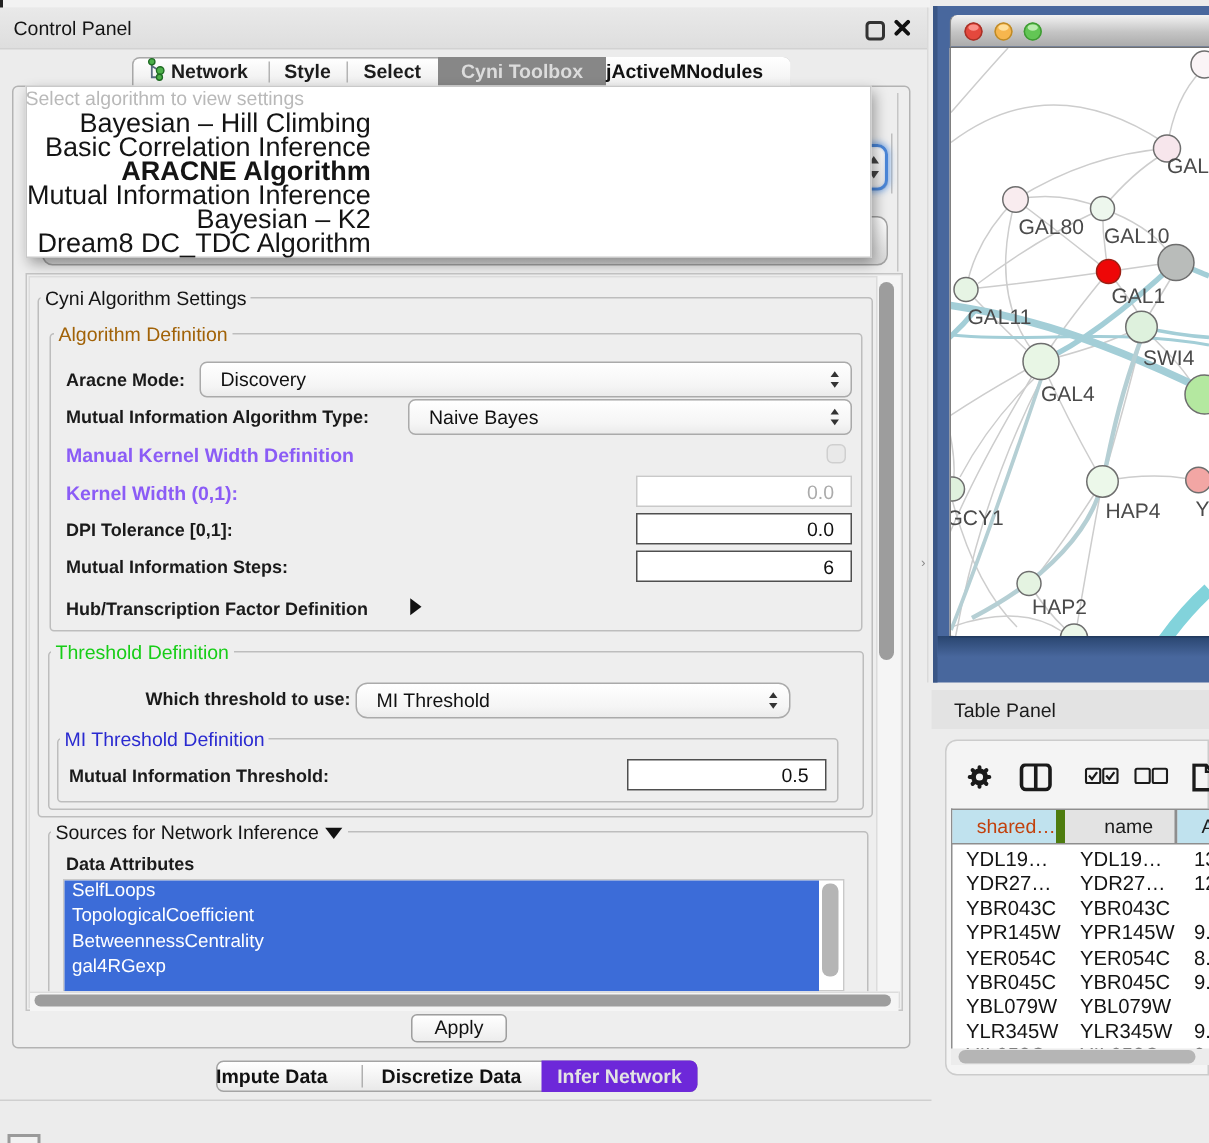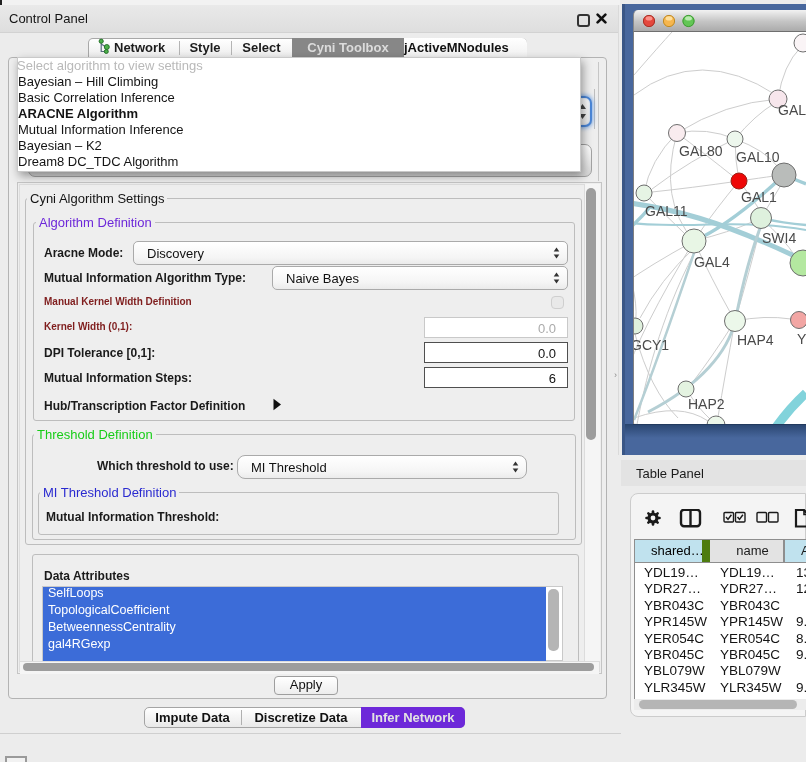--- a/index.html
+++ b/index.html
@@ -1,20 +1,20 @@
 <!DOCTYPE html>
 <html><head>
 <meta charset="utf-8">
 <style>
   html,body{margin:0;padding:0;}
   body{font-family:"Liberation Sans", sans-serif;}
   #root{position:relative;width:806px;height:762px;background:#ececec;overflow:hidden;}
   .ab{position:absolute;}
   .lbl{font-size:12px;font-weight:bold;color:#1a1a1a;white-space:nowrap;}
-  .glbl{font-size:10px;font-weight:bold;color:#7f1d1d;white-space:nowrap;}
+  .glbl{font-size:13px;font-weight:bold;color:#8b5cf6;white-space:nowrap;}
   .grp{position:absolute;border:1px solid #bdbdbd;border-radius:3px;}
   .grptitle{position:absolute;background:#eeeeee;padding:0 3px;font-size:13px;white-space:nowrap;}
   .combo{position:absolute;background:linear-gradient(#ffffff,#f5f5f5 70%,#ebebeb);border:1px solid #aaaaaa;border-radius:5px;font-size:13px;color:#111;}
   .combo .ct{position:absolute;left:13px;top:50%;transform:translateY(-50%);white-space:nowrap;}
   .carr{position:absolute;right:7px;top:50%;transform:translateY(-50%);width:7px;height:12px;}
   .inp{position:absolute;background:#fff;font-size:13px;color:#111;text-align:center;padding-right:6px;box-sizing:border-box;}
   .inp .iv{position:absolute;right:11px;top:50%;transform:translateY(-50%);}
 </style>
 </head>
 <body>
@@ -49,21 +49,21 @@
   <div class="ab" style="left:17px;top:182px;width:585px;height:492px;border:1px solid #c5c5c5;box-sizing:border-box;"></div>
   <div class="ab" style="left:19px;top:184px;width:581px;height:488px;border:1px solid #dddddd;box-sizing:border-box;"></div>
 
   <div class="ab" style="left:20px;top:183px;width:563px;height:478px;overflow:hidden;">
     <div id="vp" style="position:absolute;left:-20px;top:-183px;width:806px;height:762px;">
 
       <div class="grp" style="left:25px;top:198px;width:555px;height:345px;border-color:#bdbdbd;"></div>
       <div class="grptitle" style="left:27px;top:191px;color:#141414;">Cyni Algorithm Settings</div>
 
       <div class="grp" style="left:33px;top:222px;width:540px;height:197px;"></div>
-      <div class="grptitle" style="left:36px;top:215px;color:#6d28d9;">Algorithm Definition</div>
+      <div class="grptitle" style="left:36px;top:215px;color:#a16207;">Algorithm Definition</div>
 
       <div class="lbl ab" style="left:44px;top:246px;">Aracne Mode:</div>
       <div class="combo" style="left:133px;top:241px;width:433px;height:22px;">
         <span class="ct">Discovery</span>
         <svg class="carr" viewBox="0 0 7 12">
             <path d="M3.5 0.5 L6.3 4.4 L0.7 4.4 Z" fill="#333"></path>
             <path d="M3.5 11.5 L6.3 7.6 L0.7 7.6 Z" fill="#333"></path>
           </svg>
       </div>
 
@@ -108,22 +108,28 @@
         <svg class="carr" viewBox="0 0 7 12">
             <path d="M3.5 0.5 L6.3 4.4 L0.7 4.4 Z" fill="#333"></path>
             <path d="M3.5 11.5 L6.3 7.6 L0.7 7.6 Z" fill="#333"></path>
           </svg>
       </div>
 
       <div class="grp" style="left:38px;top:492px;width:519px;height:41px;"></div>
       <div class="grptitle" style="left:40px;top:485px;color:#2a2ad0;">MI Threshold Definition</div>
 
       <div class="lbl ab" style="left:46px;top:510px;">Mutual Information Threshold:</div>
+      <div class="inp" style="left:418px;top:506px;width:133px;height:21px;border:1px solid #4f4f4f;">
+          <span class="iv">0.5</span>
+        </div>
 
       <div class="grp" style="left:32px;top:554px;width:545px;height:130px;"></div>
+      <div class="grptitle" style="left:34px;top:547px;color:#141414;">Sources for Network Inference <svg style="vertical-align:-1px;" width="13" height="9" viewBox="0 0 13 9">
+            <path d="M0.8 0.8 L12.2 0.8 L6.5 8.4 Z" fill="#111"></path>
+          </svg></div>
 
       <div class="lbl ab" style="left:44px;top:569px;">Data Attributes</div>
 
       <div class="ab" style="left:42px;top:586px;width:521px;height:75px;background:#ffffff;border:1px solid #c9c9c9;box-sizing:border-box;"></div>
       <div class="ab" style="left:43px;top:587px;width:503px;height:74px;background:#3c6cd8;"></div>
       <div class="ab" style="left:48px;top:585px;font-size:12.5px;color:#ffffff;line-height:17px;">SelfLoops<br>TopologicalCoefficient<br>BetweennessCentrality<br>gal4RGexp</div>
       <div class="ab" style="left:548px;top:589px;width:11px;height:62px;background:#b5b5b5;border-radius:5px;"></div>
     </div>
   </div>
 
@@ -141,31 +147,31 @@
   <div class="ab" style="left:573px;top:96px;width:19px;height:31px;background:linear-gradient(#fdfdfd,#e9e9e9);border:2.5px solid #4a86d8;border-radius:7px;box-shadow:0 0 4px 1px rgba(90,150,230,0.75), inset 0 0 2px rgba(90,150,230,0.5);box-sizing:border-box;"></div>
   <svg class="ab" style="left:578px;top:103px;" width="9" height="17" viewBox="0 0 9 17">
       <path d="M4.5 1 L8 6 L1 6 Z" fill="#444"></path>
       <path d="M4.5 16 L8 11 L1 11 Z" fill="#444"></path>
     </svg>
   <div class="ab" style="left:28px;top:144px;width:564px;height:33px;background:linear-gradient(#ffffff,#d6d6d6);border:1px solid #a3a3a3;border-radius:7px;box-sizing:border-box;"></div>
   <div class="ab" style="left:44px;top:153px;font-size:13px;color:#bcbcbc;">galFiltered.sif</div>
 
   <div class="ab" style="left:17px;top:57px;width:564px;height:115px;background:#fff;border:1px solid #c9c9c9;box-shadow:2px 4px 9px rgba(0,0,0,0.38);box-sizing:border-box;"></div>
   <div class="ab" style="left:17px;top:58px;width:564px;height:16px;text-align:left;font-size:13px;color:#b9b9b9;">Select algorithm to view settings</div>
-  <div class="ab" style="left:18px;top:74px;font-size:13px;color:#141414;line-height:16px;">
+  <div class="ab" style="left:18px;top:74px;font-size:18px;color:#141414;line-height:16px;text-align:right;">
     Bayesian – Hill Climbing<br>
     Basic Correlation Inference<br>
     <b>ARACNE Algorithm</b><br>
     Mutual Information Inference<br>
     Bayesian – K2<br>
     Dream8 DC_TDC Algorithm
   </div>
 
   <div class="ab" style="left:144px;top:707px;width:321px;height:21px;background:linear-gradient(#ffffff,#e9e9e9);border:1px solid #a4a4a4;border-radius:5px;box-sizing:border-box;"></div>
-  <div class="ab" style="left:144px;top:707px;width:97px;height:14px;line-height:21px;text-align:center;font-size:13px;font-weight:bold;color:#111;">Impute Data</div>
+  <div class="ab" style="left:144px;top:707px;width:97px;height:14px;line-height:21px;font-size:13px;font-weight:bold;color:#111;">Impute Data</div>
   <div class="ab" style="left:241px;top:710px;width:1px;height:15px;background:#b0b0b0;"></div>
   <div class="ab" style="left:241px;top:707px;width:120px;height:21px;line-height:21px;text-align:center;font-size:13px;font-weight:bold;color:#111;">Discretize Data</div>
   <div class="ab" style="left:361px;top:707px;width:104px;height:21px;line-height:21px;text-align:center;font-size:13px;font-weight:600;color:#e3e3e3;background:#6d28d9;border-radius:0 5px 5px 0;">Infer Network</div>
 
   <div class="ab" style="left:0px;top:733px;width:621px;height:1px;background:#cfcfcf;"></div>
   <div class="ab" style="left:5px;top:756px;width:18px;height:18px;border:2px solid #9a9a9a;background:#f2f2f2;"></div>
 
   <div class="ab" style="left:618px;top:5px;width:1px;height:450px;background:#dadada;"></div>
   <div class="ab" style="left:622px;top:4px;width:184px;height:451px;background:#48679d;"></div>
   <div class="ab" style="left:622px;top:4px;width:3px;height:451px;background:#3a5686;"></div>
@@ -292,21 +298,21 @@
       <path d="M82 8 l2 2.4 l3.4-4.6" stroke-width="1.5"></path>
       <path d="M93.5 8 l2 2.4 l3.4-4.6" stroke-width="1.5"></path>
       <rect x="113" y="3.5" width="9.5" height="9.5" rx="1" stroke-width="1.4"></rect>
       <rect x="124.5" y="3.5" width="9.5" height="9.5" rx="1" stroke-width="1.4"></rect>
       <path d="M152 1 h8 l4 4.5 v12 h-12 Z" stroke-width="2.2"></path>
       <path d="M160 1 v4.5 h4" stroke-width="1.6"></path>
     </g>
   </svg>
 
   <div class="ab" style="left:634px;top:539px;width:172px;height:170px;background:#ffffff;border:1px solid #8e8e8e;border-right:none;box-sizing:border-box;"></div>
-  <div class="ab" style="left:635px;top:540px;width:75px;height:22px;background:#c0e2ee;border-right:8px solid #4d7c0f;box-sizing:border-box;text-align:center;line-height:22px;font-size:13px;color:#000000;padding-left:16px;">shared…</div>
+  <div class="ab" style="left:635px;top:540px;width:75px;height:22px;background:#c0e2ee;border-right:6px solid #4d7c0f;box-sizing:border-box;text-align:center;line-height:22px;font-size:13px;color:#c2410c;padding-left:16px;">shared…</div>
   <div class="ab" style="left:710px;top:540px;width:75px;height:22px;background:#e3e3e3;border-right:2px solid #8e8e8e;box-sizing:border-box;text-align:center;line-height:22px;font-size:13px;color:#1c1c1c;padding-left:12px;">name</div>
   <div class="ab" style="left:785px;top:540px;width:21px;height:22px;background:#c0e2ee;line-height:22px;font-size:13px;color:#1c1c1c;padding-left:16px;box-sizing:border-box;">A</div>
   <div class="ab" style="left:634px;top:562px;width:172px;height:1px;background:#8e8e8e;"></div>
 
   <div class="ab" style="left:644px;top:565px;font-size:13.5px;color:#141414;line-height:16.4px;">YDL19…<br>YDR27…<br>YBR043C<br>YPR145W<br>YER054C<br>YBR045C<br>YBL079W<br>YLR345W<br>YIL052C</div>
   <div class="ab" style="left:720px;top:565px;font-size:13.5px;color:#141414;line-height:16.4px;">YDL19…<br>YDR27…<br>YBR043C<br>YPR145W<br>YER054C<br>YBR045C<br>YBL079W<br>YLR345W<br>YIL052C</div>
   <div class="ab" style="left:796px;top:565px;font-size:13.5px;color:#141414;line-height:16.4px;">13<br>12<br><br>9.<br>8.<br>9.<br><br>9.<br>9.</div>
 
   <div class="ab" style="left:634px;top:699px;width:172px;height:11px;background:#ececec;"></div>
   <div class="ab" style="left:639px;top:700px;width:158px;height:9px;background:#b5b5b5;border-radius:4.5px;"></div>

